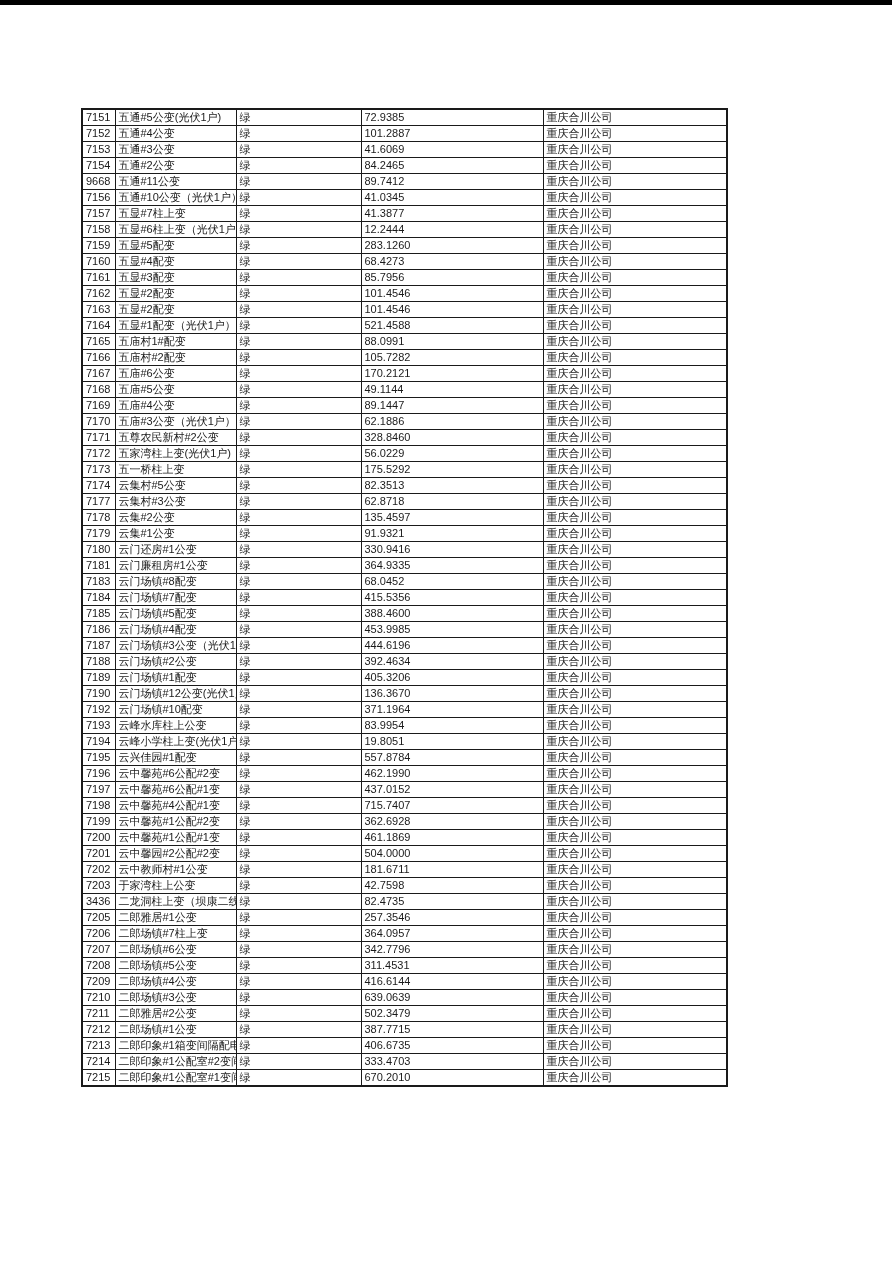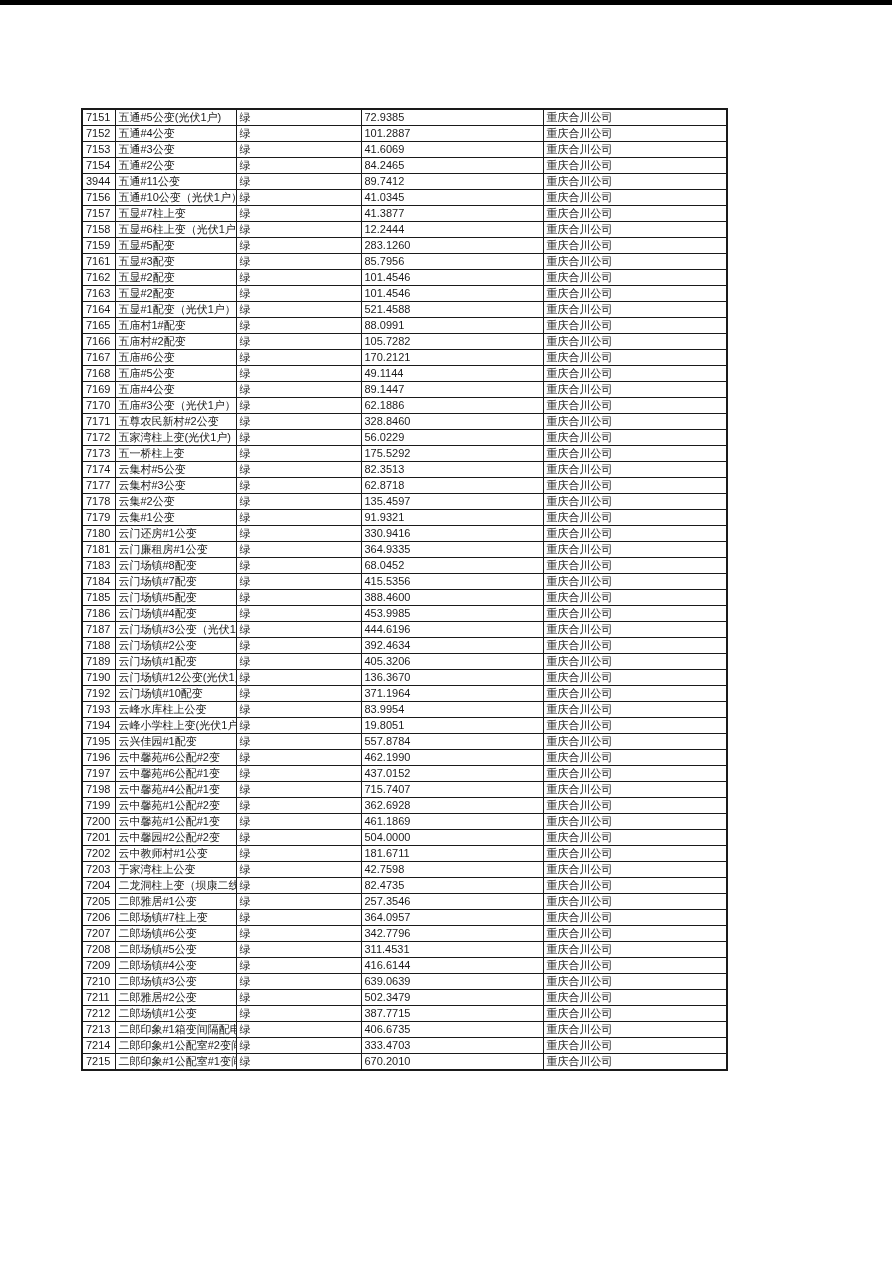--- a/index.html
+++ b/index.html
@@ -85,21 +85,21 @@
           <td class="col-company">重庆合川公司</td>
         </tr>
         <tr>
           <td class="col-id">7154</td>
           <td class="col-name">五通#2公变</td>
           <td class="col-status">绿</td>
           <td class="col-value">84.2465</td>
           <td class="col-company">重庆合川公司</td>
         </tr>
         <tr>
-          <td class="col-id">3944</td>
+          <td class="col-id">9668</td>
           <td class="col-name">五通#11公变</td>
           <td class="col-status">绿</td>
           <td class="col-value">89.7412</td>
           <td class="col-company">重庆合川公司</td>
         </tr>
         <tr>
           <td class="col-id">7156</td>
           <td class="col-name">五通#10公变（光伏1户）</td>
           <td class="col-status">绿</td>
           <td class="col-value">41.0345</td>
@@ -120,20 +120,27 @@
           <td class="col-company">重庆合川公司</td>
         </tr>
         <tr>
           <td class="col-id">7159</td>
           <td class="col-name">五显#5配变</td>
           <td class="col-status">绿</td>
           <td class="col-value">283.1260</td>
           <td class="col-company">重庆合川公司</td>
         </tr>
         <tr>
+          <td class="col-id">7160</td>
+          <td class="col-name">五显#4配变</td>
+          <td class="col-status">绿</td>
+          <td class="col-value">68.4273</td>
+          <td class="col-company">重庆合川公司</td>
+        </tr>
+        <tr>
           <td class="col-id">7161</td>
           <td class="col-name">五显#3配变</td>
           <td class="col-status">绿</td>
           <td class="col-value">85.7956</td>
           <td class="col-company">重庆合川公司</td>
         </tr>
         <tr>
           <td class="col-id">7162</td>
           <td class="col-name">五显#2配变</td>
           <td class="col-status">绿</td>
@@ -393,21 +400,21 @@
           <td class="col-company">重庆合川公司</td>
         </tr>
         <tr>
           <td class="col-id">7203</td>
           <td class="col-name">于家湾柱上公变</td>
           <td class="col-status">绿</td>
           <td class="col-value">42.7598</td>
           <td class="col-company">重庆合川公司</td>
         </tr>
         <tr>
-          <td class="col-id">7204</td>
+          <td class="col-id">3436</td>
           <td class="col-name">二龙洞柱上变（坝康二线）</td>
           <td class="col-status">绿</td>
           <td class="col-value">82.4735</td>
           <td class="col-company">重庆合川公司</td>
         </tr>
         <tr>
           <td class="col-id">7205</td>
           <td class="col-name">二郎雅居#1公变</td>
           <td class="col-status">绿</td>
           <td class="col-value">257.3546</td>

